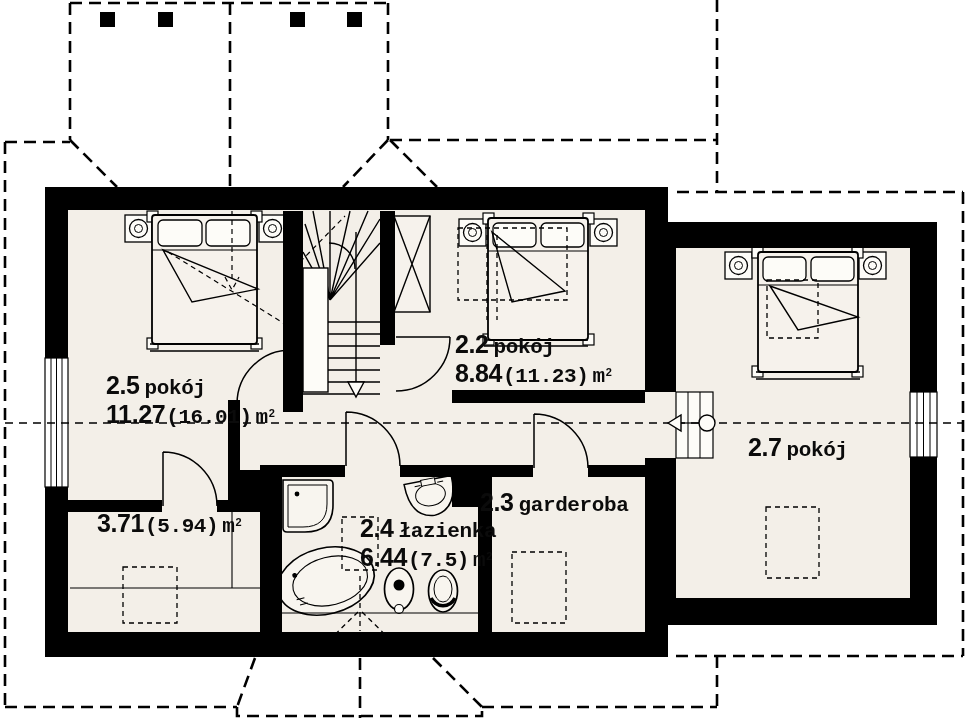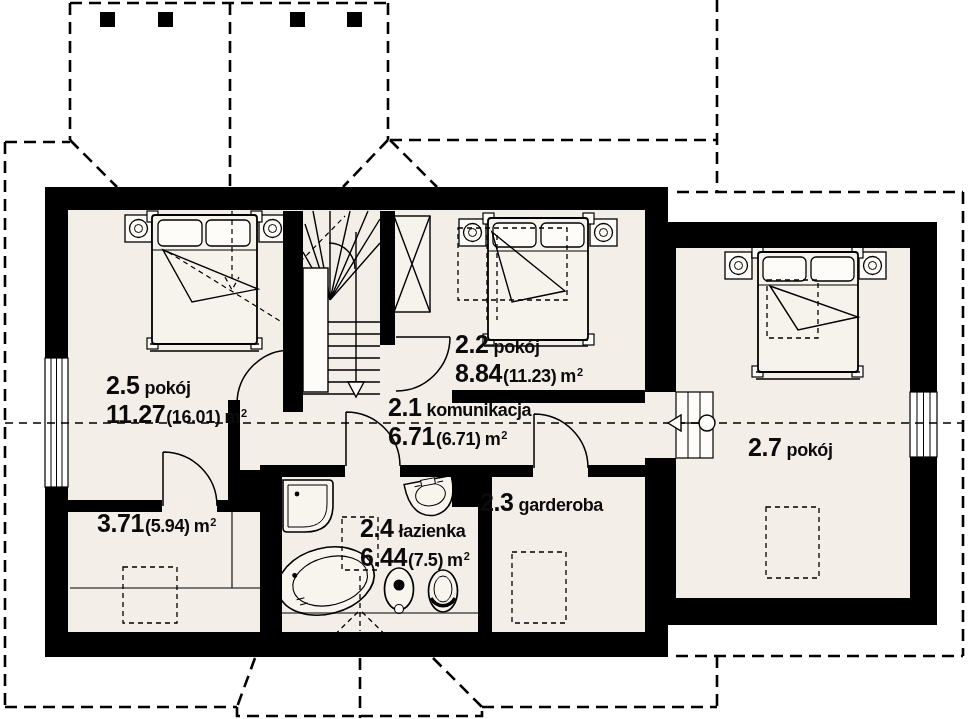--- a/index.html
+++ b/index.html
@@ -2,21 +2,21 @@
 <html><head>
 <meta charset="utf-8">
 <style>
   html,body{margin:0;padding:0;background:#ffffff;}
   #stage{position:relative;width:968px;height:719px;overflow:hidden;
          font-family:"Liberation Sans",sans-serif;background:#fff;}
   #plan-svg{position:absolute;left:0;top:0;}
   .rlabel{position:absolute;color:#0b0b0b;font-weight:700;letter-spacing:-0.4px;
           white-space:nowrap;line-height:25px;}
   .rlabel .num{font-size:25px;}
-  .rlabel .nm{font-size:18px;margin-left:5px;}
+  .rlabel .nm{font-size:21px;margin-left:5px;font-family:Liberation Mono, monospace;}
   .rlabel .paren{margin-left:1px;}
   .rlabel .unit{margin-left:4px;}
   .rlabel sup{font-size:11px;font-weight:700;vertical-align:6px;margin-left:1px;}
 </style>
 </head>
 <body>
 
 <div id="stage">
 <svg id="plan-svg" width="968" height="719" viewBox="0 0 968 719">
 
@@ -230,24 +230,20 @@
   </g>
 
   <g fill="#000">
     <rect x="100" y="12" width="15" height="15"></rect>
     <rect x="158" y="12" width="15" height="15"></rect>
     <rect x="290" y="12" width="15" height="15"></rect>
     <rect x="347" y="12" width="15" height="15"></rect>
   </g>
 </svg>
 
-  <div class="rlabel" style="left:388px;top:395px">
-    <div><span class="num">2.1</span><span class="nm">komunikacja</span></div>
-    <div><span class="num">6.71</span><span class="nm paren">(6.71)</span><span class="nm unit">m</span><sup>2</sup></div>
-  </div>
   <div class="rlabel" style="left:455px;top:332px">
     <div><span class="num">2.2</span><span class="nm">pokój</span></div>
     <div><span class="num">8.84</span><span class="nm paren">(11.23)</span><span class="nm unit">m</span><sup>2</sup></div>
   </div>
   <div class="rlabel" style="left:480px;top:490px">
     <div><span class="num">2.3</span><span class="nm">garderoba</span></div>
   </div>
   <div class="rlabel" style="left:360px;top:516px">
     <div><span class="num">2.4</span><span class="nm">łazienka</span></div>
     <div><span class="num">6.44</span><span class="nm paren">(7.5)</span><span class="nm unit">m</span><sup>2</sup></div>

